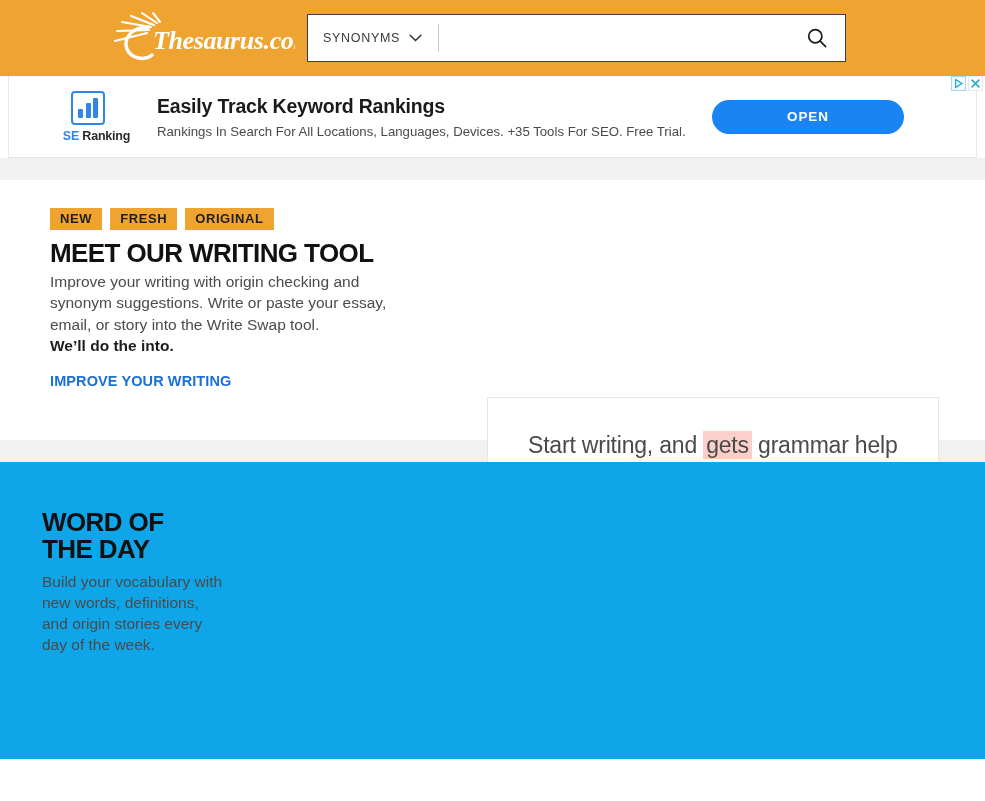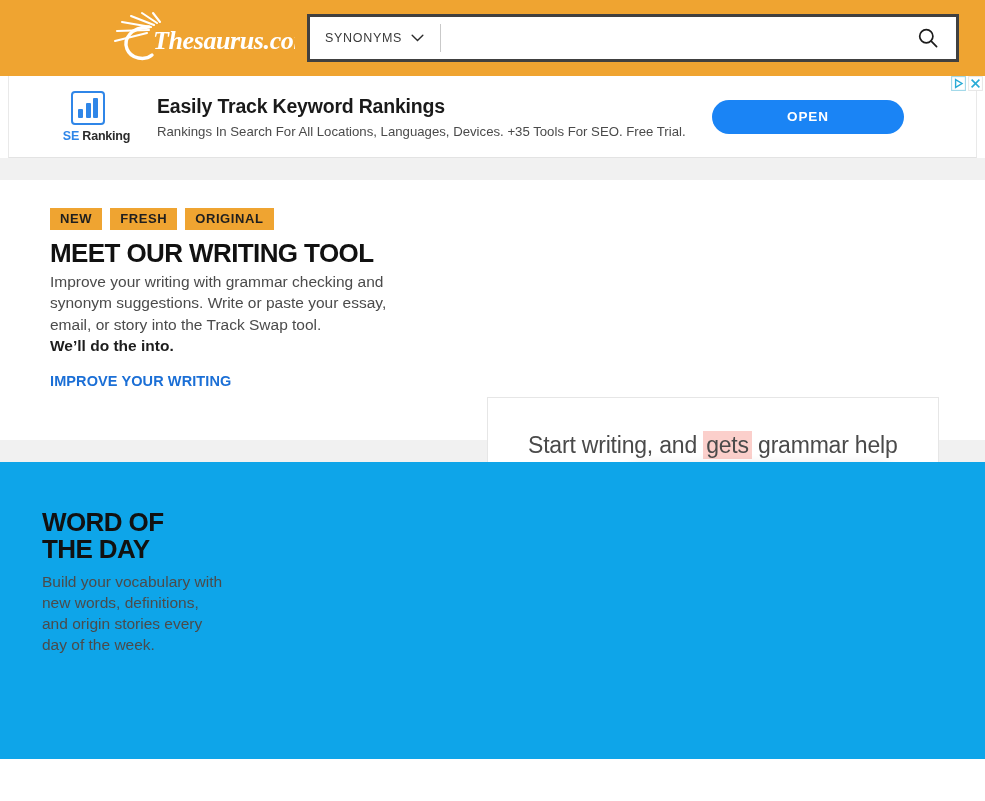--- a/index.html
+++ b/index.html
@@ -13,23 +13,23 @@
 
   
   .header {
     height: 76px; background: #EFA431;
     display: flex; align-items: center; padding-left: 105px;
   }
   .logo { display: flex; align-items: center; height: 52px; position: relative; width: 190px; }
   .logo svg { display:block; }
 
   .searchbar {
-    width: 652px; height: 48px; background:#fff;
+    width: 539px; height: 48px; background:#fff;
     display:flex; align-items:center; margin-left: 12px;
-    border: 3px solid #404040;
+    border: 1px solid #404040;
   }
   .dd { display:flex; align-items:center; gap:9px; padding: 0 16px 0 15px; cursor:pointer; }
   .dd-label { font-size: 12.5px; letter-spacing: .7px; color:#3a3a3a; font-weight:400; }
   .chev { width: 13px; height: 8px; display:block; }
   .divider-v { width:1px; height:28px; background:#c9c9c9; }
   .search-input {
     flex:1; border:none; outline:none; height:100%; font-size:15px;
     padding: 0 14px; color:#222; font-family:"Liberation Sans", sans-serif; background:transparent;
   }
   .search-btn { width:56px; height:100%; display:flex; align-items:center; justify-content:center; background:none; border:none; cursor:pointer; }
@@ -184,23 +184,23 @@
 
   <div class="writing">
     <div class="wt-left">
       <div class="badges">
         <span class="badge">NEW</span>
         <span class="badge">FRESH</span>
         <span class="badge">ORIGINAL</span>
       </div>
       <h1 class="wt-title">MEET OUR WRITING TOOL</h1>
       <div class="wt-body">
-        <span>Improve your writing with grammar checking and</span><br>
+        <span>Improve your writing with origin checking and</span><br>
         <span>synonym suggestions. Write or paste your essay,</span><br>
-        <span>email, or story into the Track Swap tool.</span><br>
+        <span>email, or story into the Write Swap tool.</span><br>
         <b>We’ll do the into.</b>
       </div>
       <a class="wt-link" href="#">IMPROVE YOUR WRITING</a>
     </div>
 
     <div class="wt-card">
       <div class="wt-card-text"><span>Start writing, and </span><span class="hl">gets</span><span> grammar help now.</span></div>
 
       <div class="popover">
         <div class="pop-title">Grammar Correction</div>

